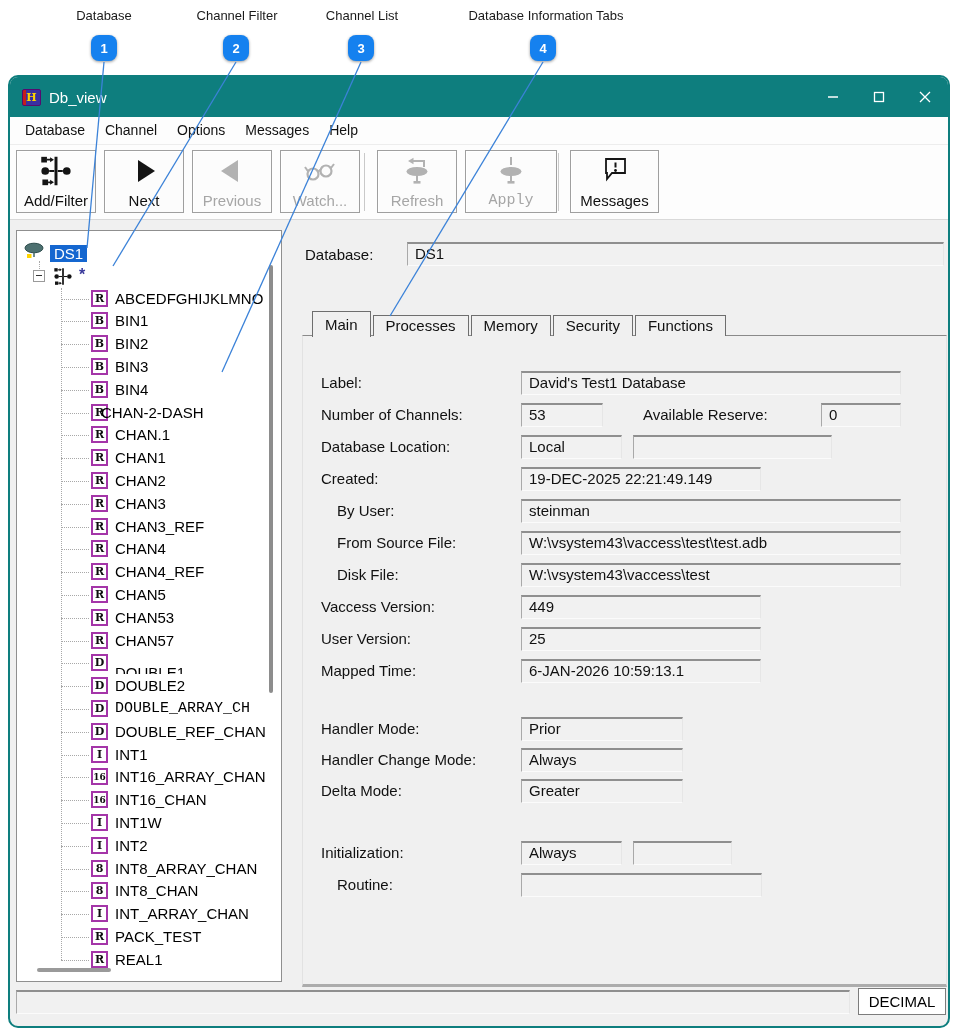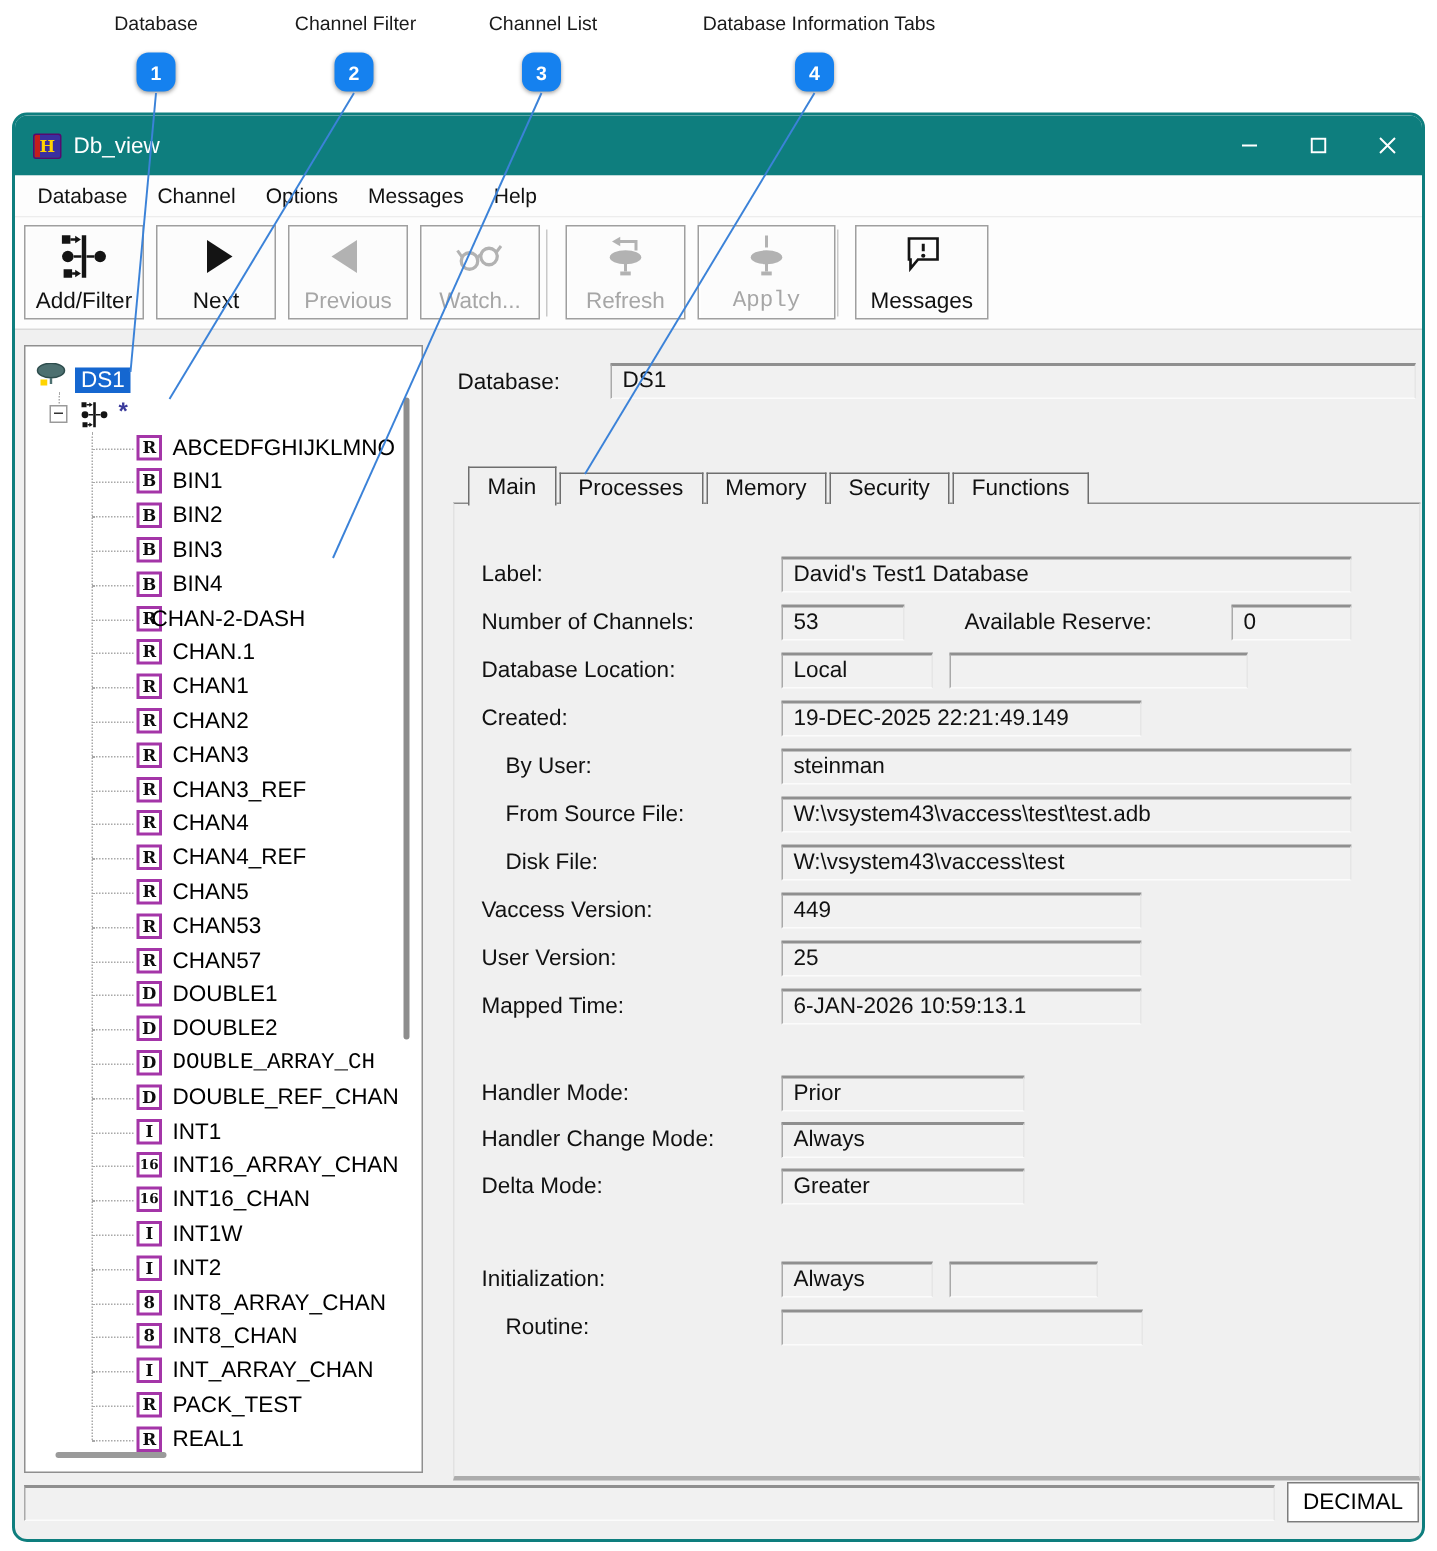--- a/index.html
+++ b/index.html
@@ -296,21 +296,21 @@
           <div class="tlbl" style="position: absolute; left: 98px; top: 2px;">CHAN53</div>
         </div>
         <div class="trow" style="top: 398.6px;">
           <div class="stub" style="top: 11px;"></div>
           <div class="type-icon" style="font-size: 11px;">R</div>
           <div class="tlbl" style="position: absolute; left: 98px; top: 2px;">CHAN57</div>
         </div>
         <div class="trow" style="top: 421.4px;">
           <div class="stub" style="top: 11px;"></div>
           <div class="type-icon" style="font-size: 11px;">D</div>
-          <div class="tlbl" style="position: absolute; left: 98px; top: 2px;">DOUBLE1</div>
+          <div class="tlbl" style="position: absolute; left: 98px; top: 12px;">DOUBLE1</div>
         </div>
         <div class="trow" style="top: 444.2px;">
           <div class="stub" style="top: 11px;"></div>
           <div class="type-icon" style="font-size: 11px;">D</div>
           <div class="tlbl" style="position: absolute; left: 98px; top: 2px;">DOUBLE2</div>
         </div>
         <div class="trow" style="top: 467px;">
           <div class="stub" style="top: 11px;"></div>
           <div class="type-icon" style="font-size: 11px;">D</div>
           <div class="tlbl" style="position: absolute; left: 98px; top: 2px; font-family: Liberation Mono, monospace;">DOUBLE_ARRAY_CH</div>

